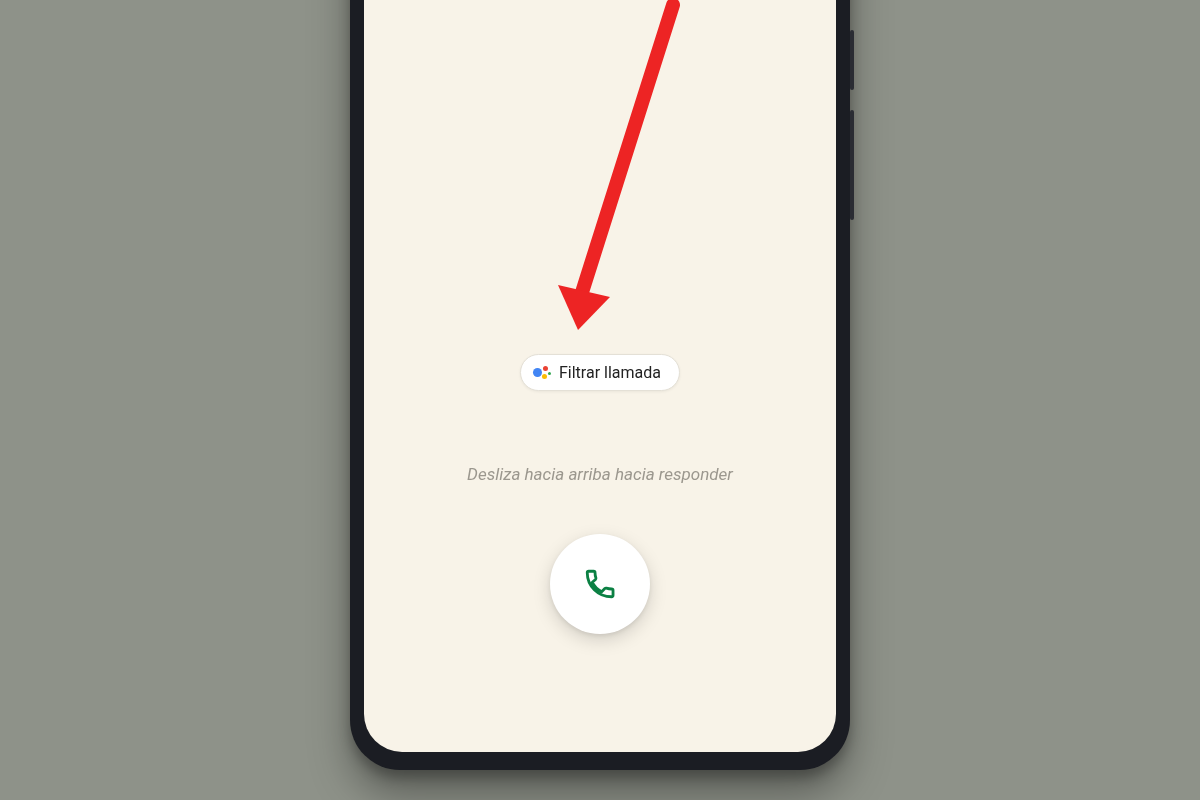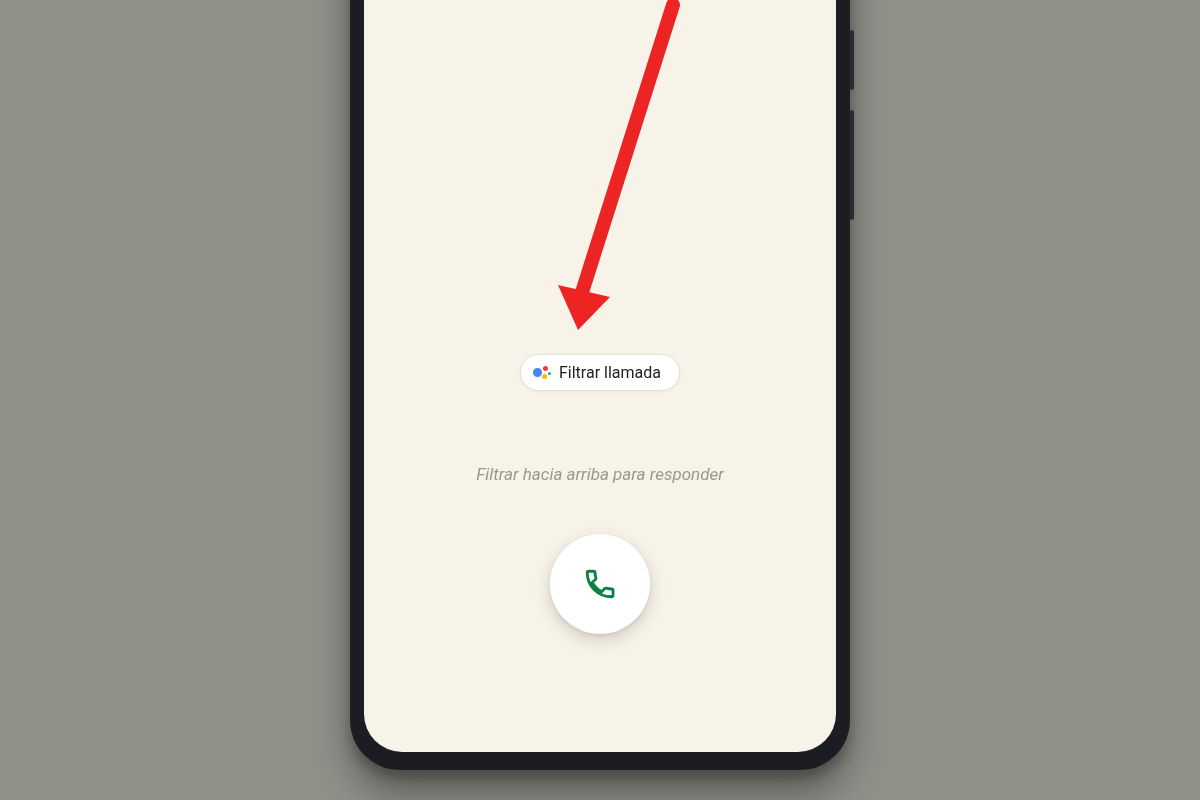--- a/index.html
+++ b/index.html
@@ -133,21 +133,21 @@
         <div class="filter-pill">
           <span class="assistant-logo">
             <span class="dot blue"></span>
             <span class="dot red"></span>
             <span class="dot yellow"></span>
             <span class="dot green"></span>
           </span>
           <span class="filter-label">Filtrar llamada</span>
         </div>
 
-        <div class="swipe-hint">Filtrar hacia arriba para responder</div>
+        <div class="swipe-hint">Desliza hacia arriba hacia responder</div>
 
         <div class="answer-button">
           <span>
             <svg width="34" height="34" viewBox="0 0 24 24">
               <path fill="none" stroke="#0b8043" stroke-width="2" stroke-linecap="round" stroke-linejoin="round" d="M6.6 10.8c1.4 2.8 3.8 5.2 6.6 6.6l2.2-2.2c.3-.3.7-.4 1.1-.3 1.2.4 2.4.6 3.7.6.6 0 1 .4 1 1V20c0 .6-.4 1-1 1C10.6 21 3 13.4 3 4c0-.6.4-1 1-1h3.5c.6 0 1 .4 1 1 0 1.3.2 2.5.6 3.7.1.4 0 .8-.3 1.1L6.6 10.8z"></path>
             </svg>
           </span>
         </div>
 
       </div>

